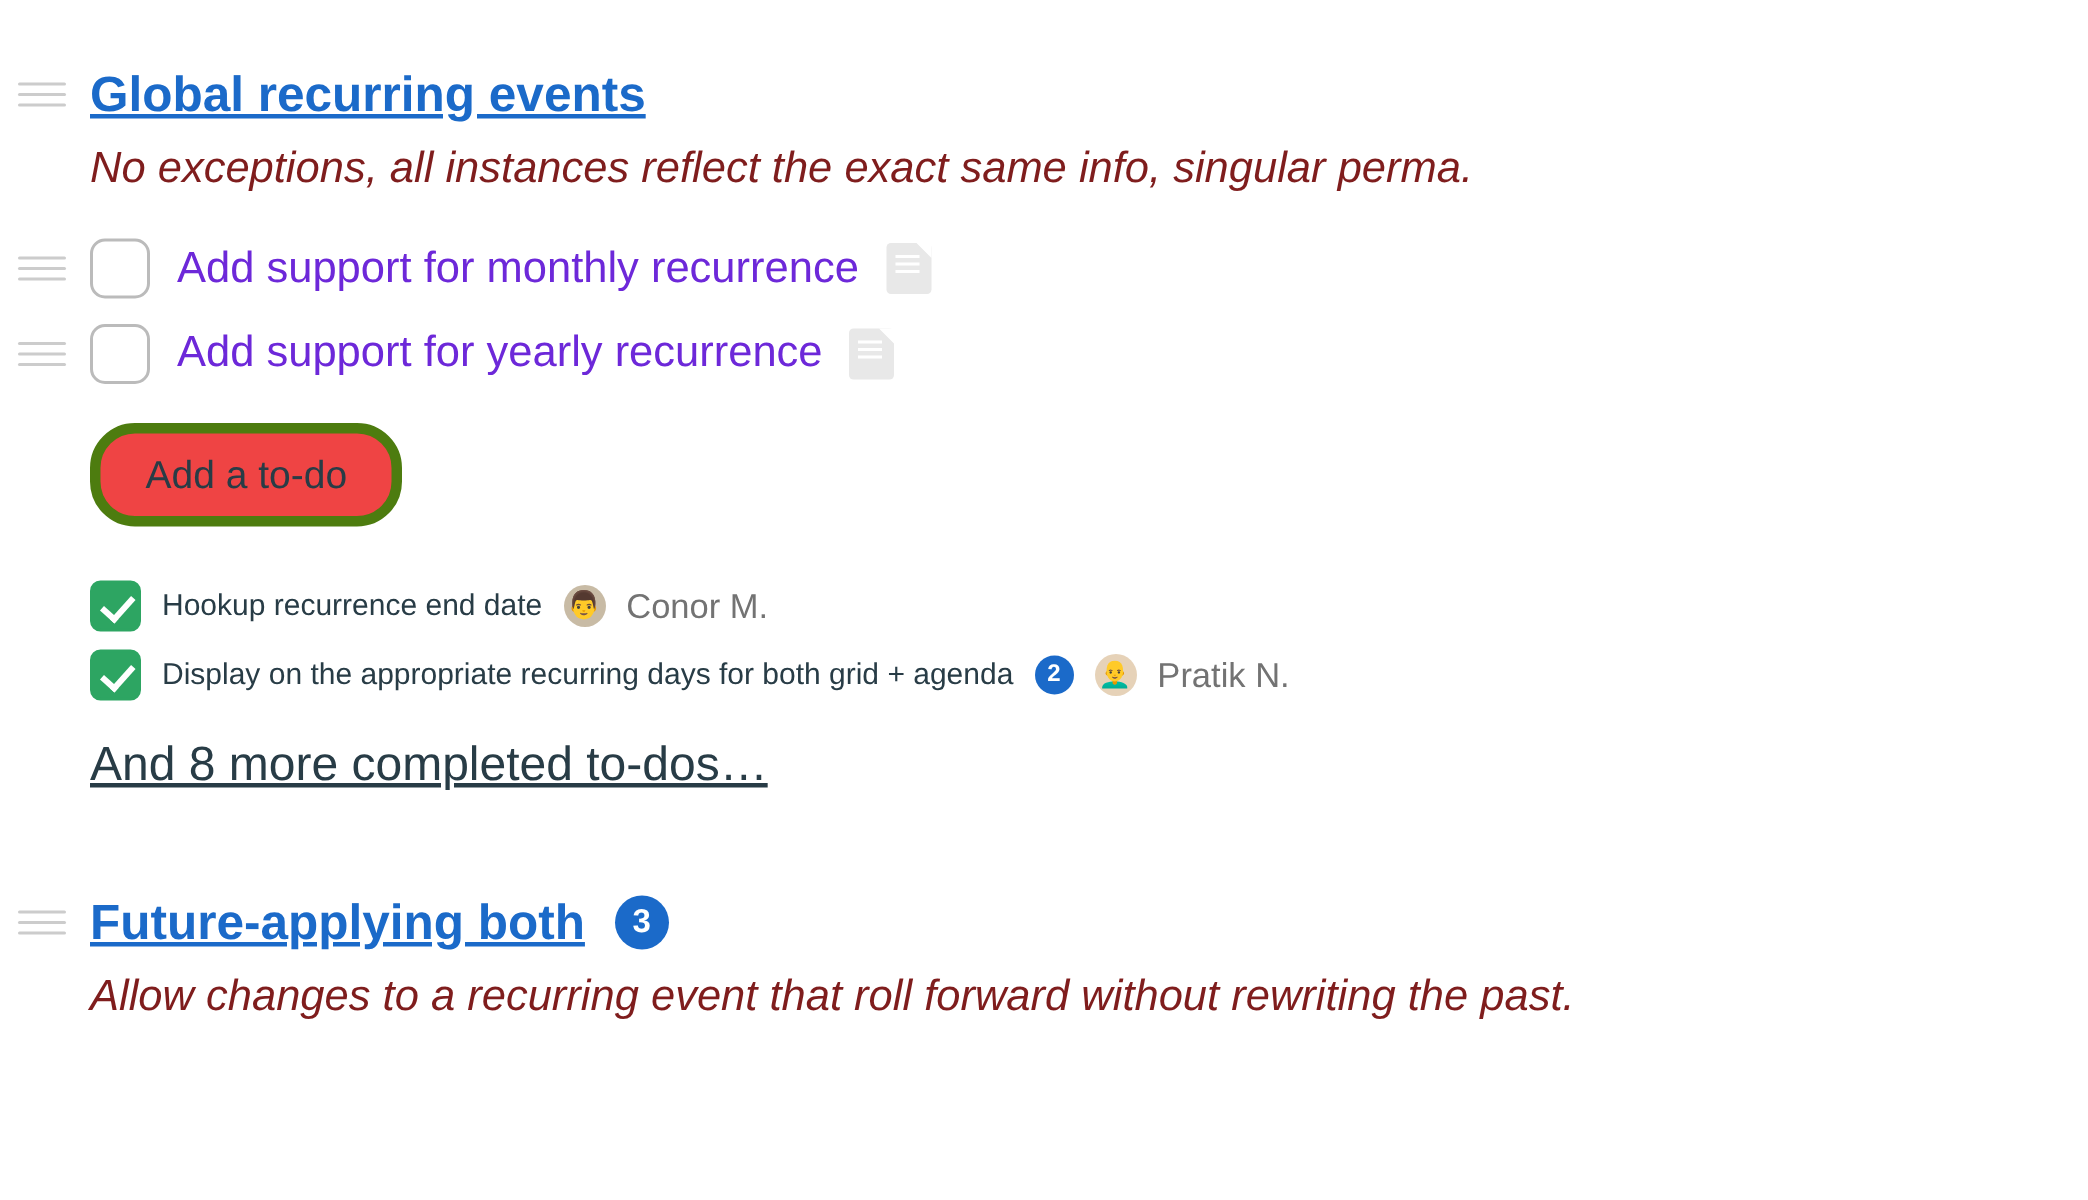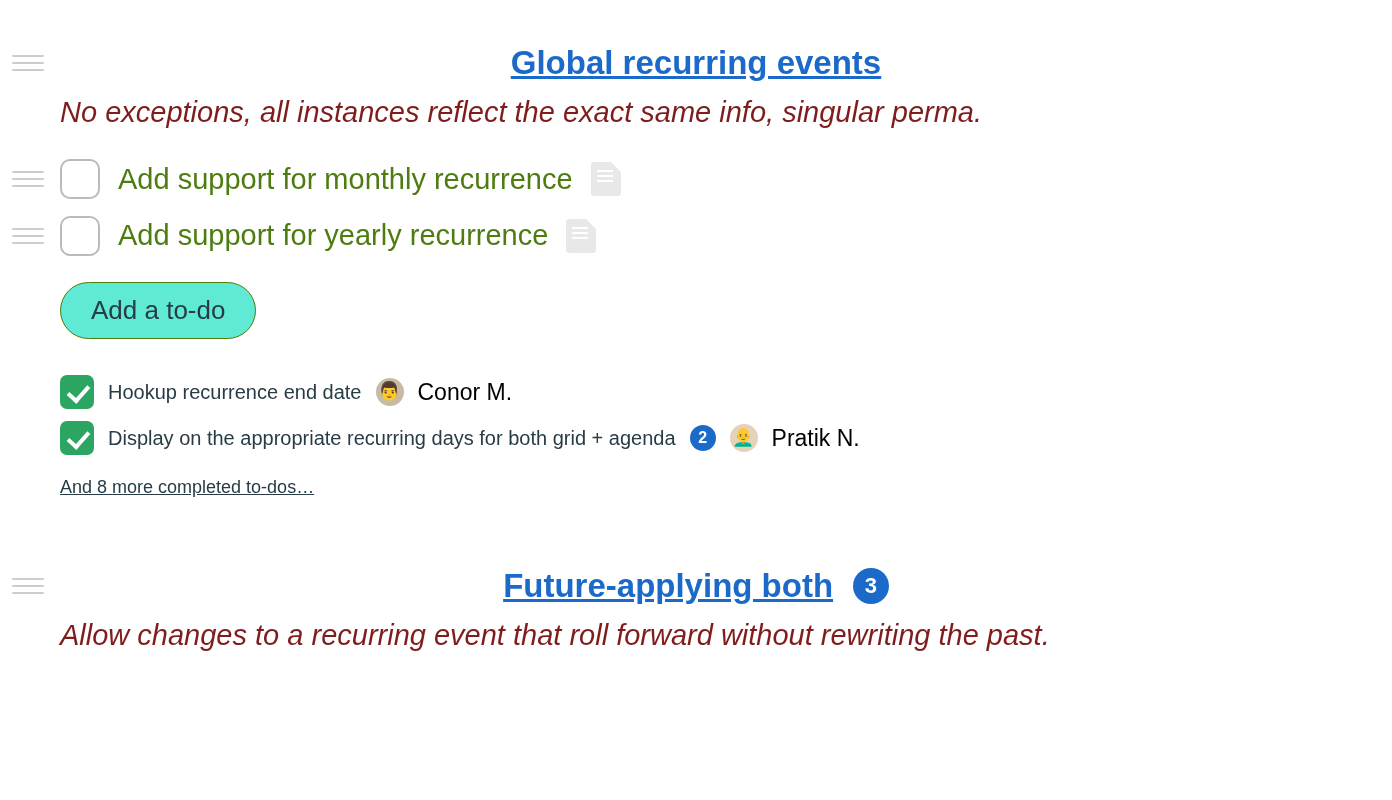--- a/index.html
+++ b/index.html
@@ -6,21 +6,21 @@
   body {
     font-family: -apple-system, BlinkMacSystemFont, "Segoe UI", "Helvetica Neue", Arial, sans-serif;
     background: #fff;
     color: #283c46;
     padding: 40px 60px;
     font-size: 28px;
     line-height: 1.4;
     -webkit-font-smoothing: antialiased;
   }
   .section { margin-bottom: 60px; }
-  .section-header { position: relative; margin-bottom: 6px; text-align: center; }
+  .section-header { position: relative; margin-bottom: 6px; }
   .drag-handle {
     position: absolute;
     left: -48px;
     top: 50%;
     transform: translateY(-50%);
     width: 32px;
     height: 16px;
     display: flex;
     flex-direction: column;
     justify-content: space-between;
@@ -93,21 +93,21 @@
     left: 10px;
     top: 4px;
     width: 9px;
     height: 17px;
     border: solid #fff;
     border-width: 0 4px 4px 0;
     transform: rotate(42deg);
   }
   .todo-text {
     font-size: 29px;
-    color: #4d7c0f;
+    color: #6d28d9;
   }
   .completed .todo-text { font-size: 20px; color: #283c46; }
   .note-icon {
     width: 30px;
     height: 34px;
     background: #e8e8e8;
     border-radius: 3px;
     position: relative;
     flex-shrink: 0;
   }
@@ -127,22 +127,22 @@
     right: 0;
     top: 0;
     width: 0;
     height: 0;
     border-style: solid;
     border-width: 0 10px 10px 0;
     border-color: transparent #fff transparent transparent;
   }
   .add-btn {
     display: inline-block;
-    border: 1px solid #4d7c0f;
-    background: #5eead4;
+    border: 7px solid #4d7c0f;
+    background: #ef4444;
     border-radius: 30px;
     padding: 12px 30px;
     font-size: 26px;
     color: #283c46;
     cursor: pointer;
     margin: 18px 0 24px 0;
   }
   .completed-list { margin-top: 6px; }
   .completed { gap: 14px; padding: 6px 0; }
   .avatar {
@@ -152,38 +152,38 @@
     background: #c8bba5;
     flex-shrink: 0;
     display: inline-flex;
     align-items: center;
     justify-content: center;
     font-size: 18px;
   }
   .avatar.a2 { background: #e6d2b8; }
   .assignee {
     font-size: 23px;
-    color: #000000;
+    color: #737373;
   }
   .small-badge {
     display: inline-flex;
     align-items: center;
     justify-content: center;
     width: 26px;
     height: 26px;
     background: #1b6ac9;
     color: #fff;
     border-radius: 50%;
     font-size: 16px;
     font-weight: 700;
     flex-shrink: 0;
   }
   .more-link {
     display: inline-block;
-    font-size: 18px;
+    font-size: 32px;
     color: #283c46;
     text-decoration: underline;
     margin-top: 14px;
     cursor: pointer;
   }
 </style>
 </head>
 <body>
 
 <div class="section">

